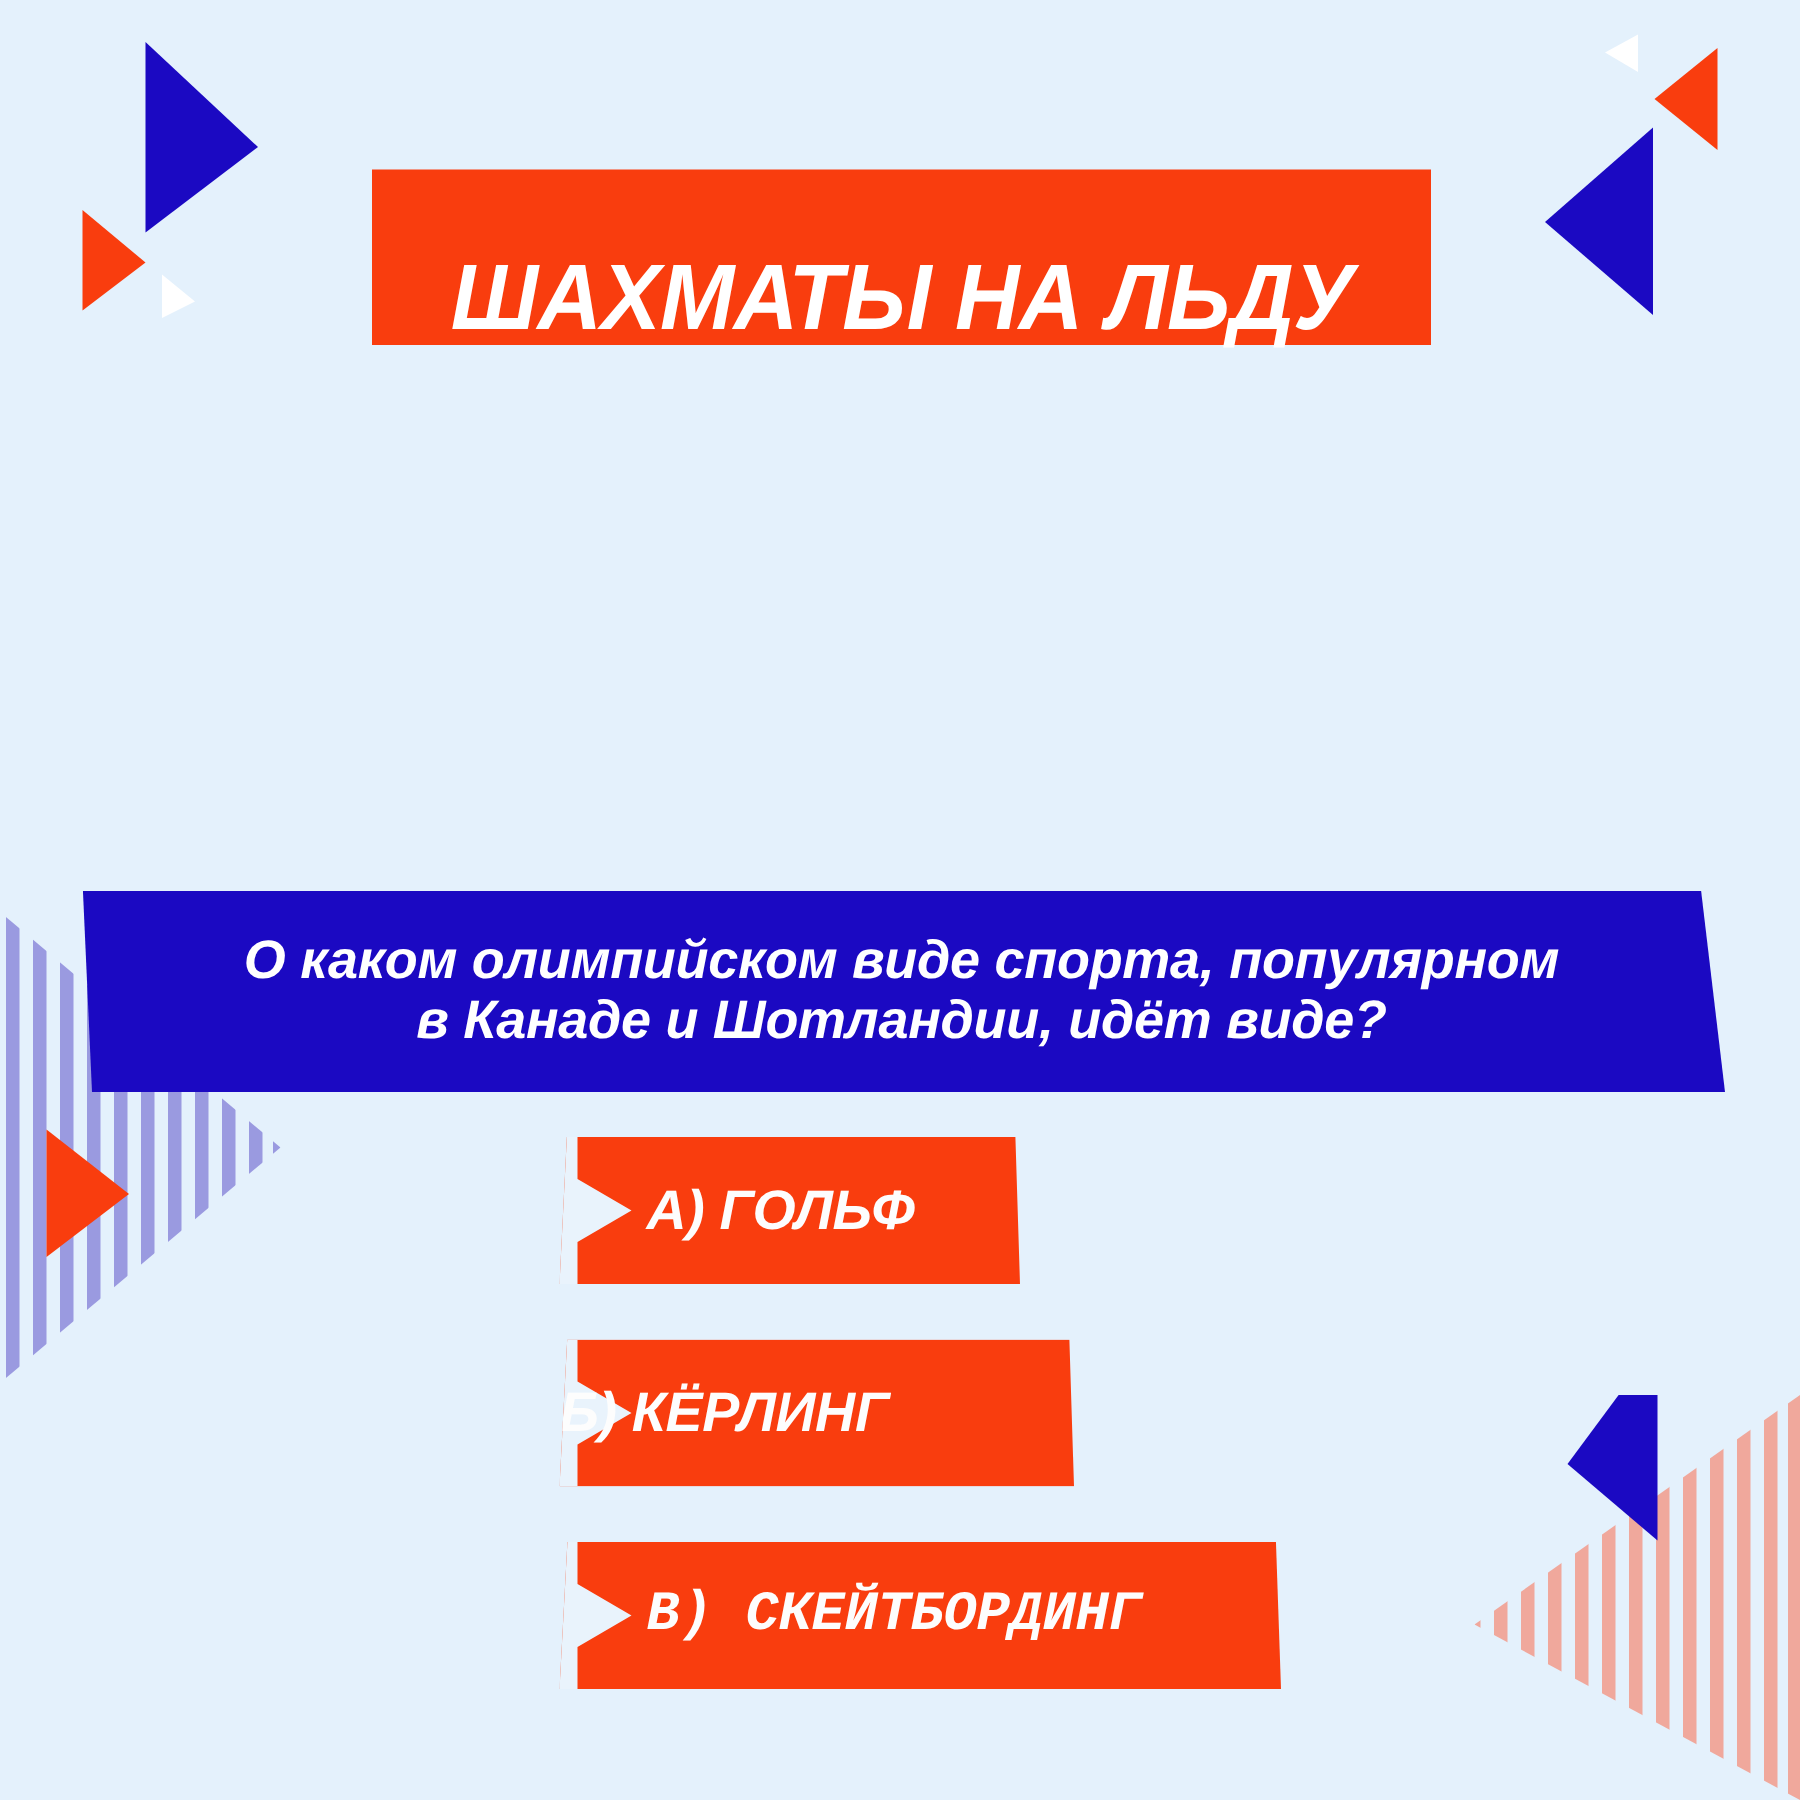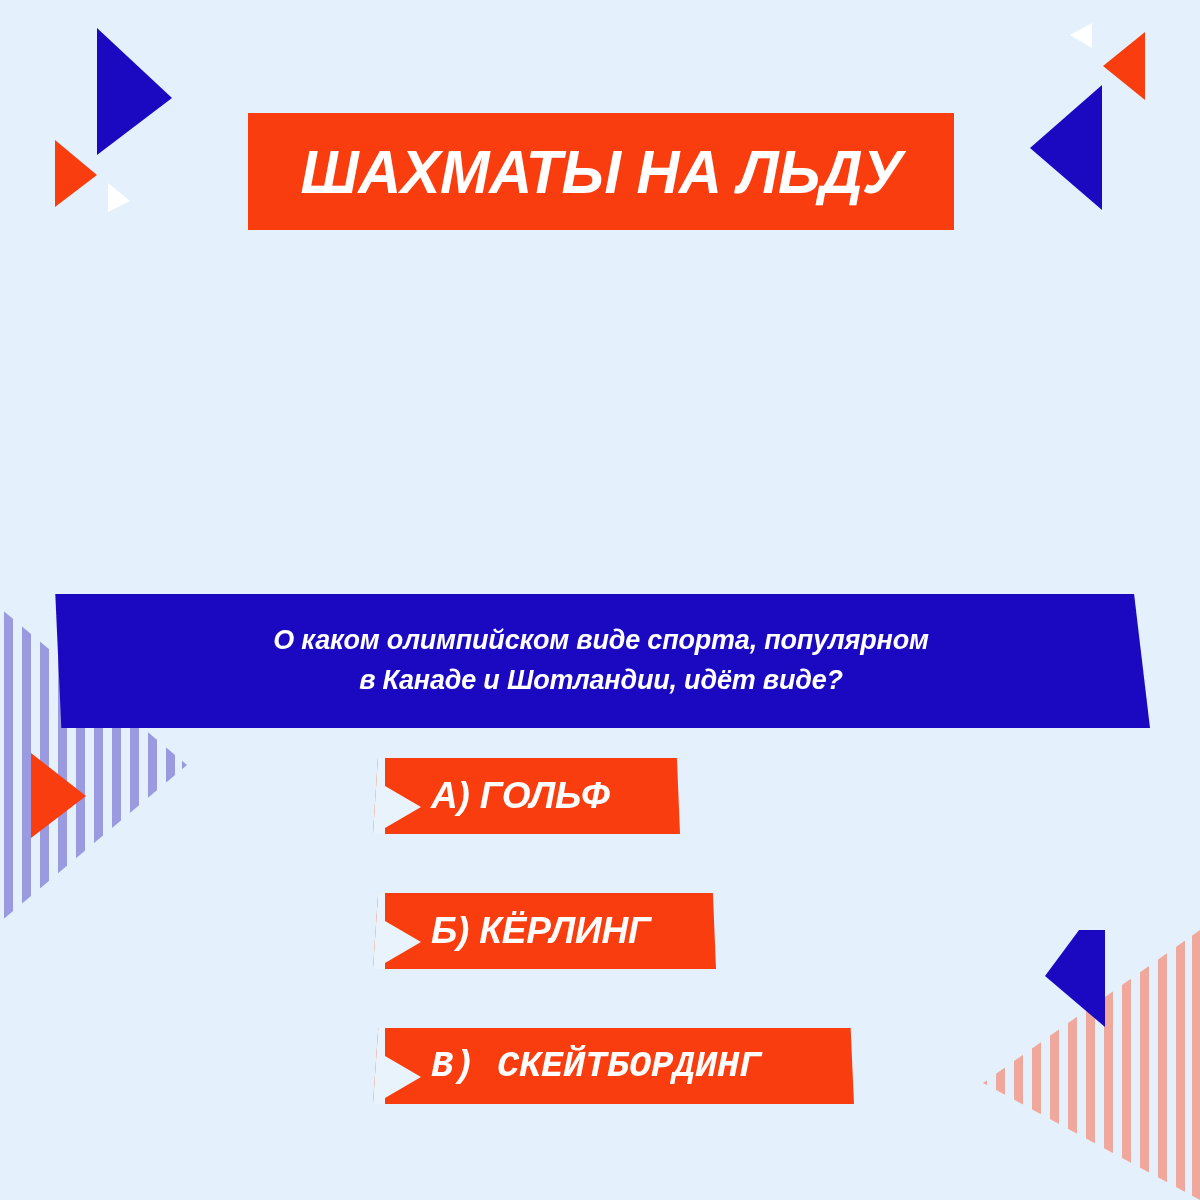--- a/index.html
+++ b/index.html
@@ -30,21 +30,21 @@
 
   
   #title-banner {
     position: absolute;
     left: 248px;
     top: 113px;
     width: 706px;
     height: 117px;
     background: #f93d0e;
     display: flex;
-    align-items: center;
+    align-items: flex-end;
     justify-content: center;
   }
   #title-text {
     color: #ffffff;
     font-size: 62px;
     font-weight: 700;
     font-style: italic;
     letter-spacing: -0.5px;
     line-height: 1;
     white-space: nowrap;
@@ -73,34 +73,34 @@
     width: 1098px;
     height: 134px;
     background: #1b09c2;
     clip-path: polygon(0.30% 0%, 98.55% 0%, 100% 100%, 0.85% 100%);
     display: flex;
     align-items: center;
     justify-content: center;
   }
   #question-text {
     color: #ffffff;
-    font-size: 27px;
+    font-size: 36px;
     line-height: 40px;
     font-weight: 700;
     font-style: italic;
     text-align: center;
     letter-spacing: -0.2px;
     padding-bottom: 2px;
   }
   #question-text .ln { display: block; white-space: nowrap; }
 
   
   .option {
     position: absolute;
-    height: 76px;
+    height: 98px;
     background: #f93d0e;
     display: flex;
     align-items: center;
   }
   .option .chev {
     position: absolute;
     left: 0;
     top: 0;
     height: 98px;
     width: 66px;
@@ -121,21 +121,21 @@
     width: 307px;
     clip-path: polygon(1.6% 0%, 99.0% 0%, 100% 100%, 0% 100%);
   }
   #option-a .olabel { margin-left: 58px; }
   #option-b {
     left: 373px;
     top: 893px;
     width: 343px;
     clip-path: polygon(1.5% 0%, 99.1% 0%, 100% 100%, 0% 100%);
   }
-  #option-b .olabel { margin-left: 58px; }
+  #option-b .olabel { }
   #option-c {
     left: 373px;
     top: 1028px;
     width: 481px;
     clip-path: polygon(1.1% 0%, 99.3% 0%, 100% 100%, 0% 100%);
     font-family: Liberation Mono, monospace;
   }
   #option-c .olabel { margin-left: 58px; }
 </style>
 </head>

